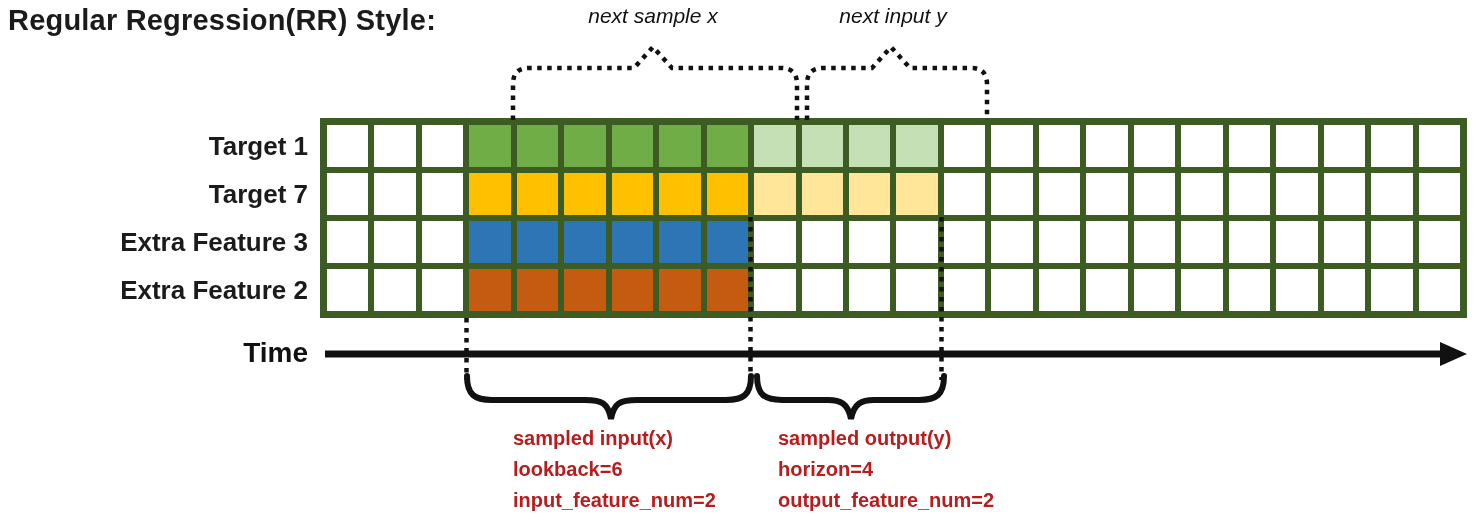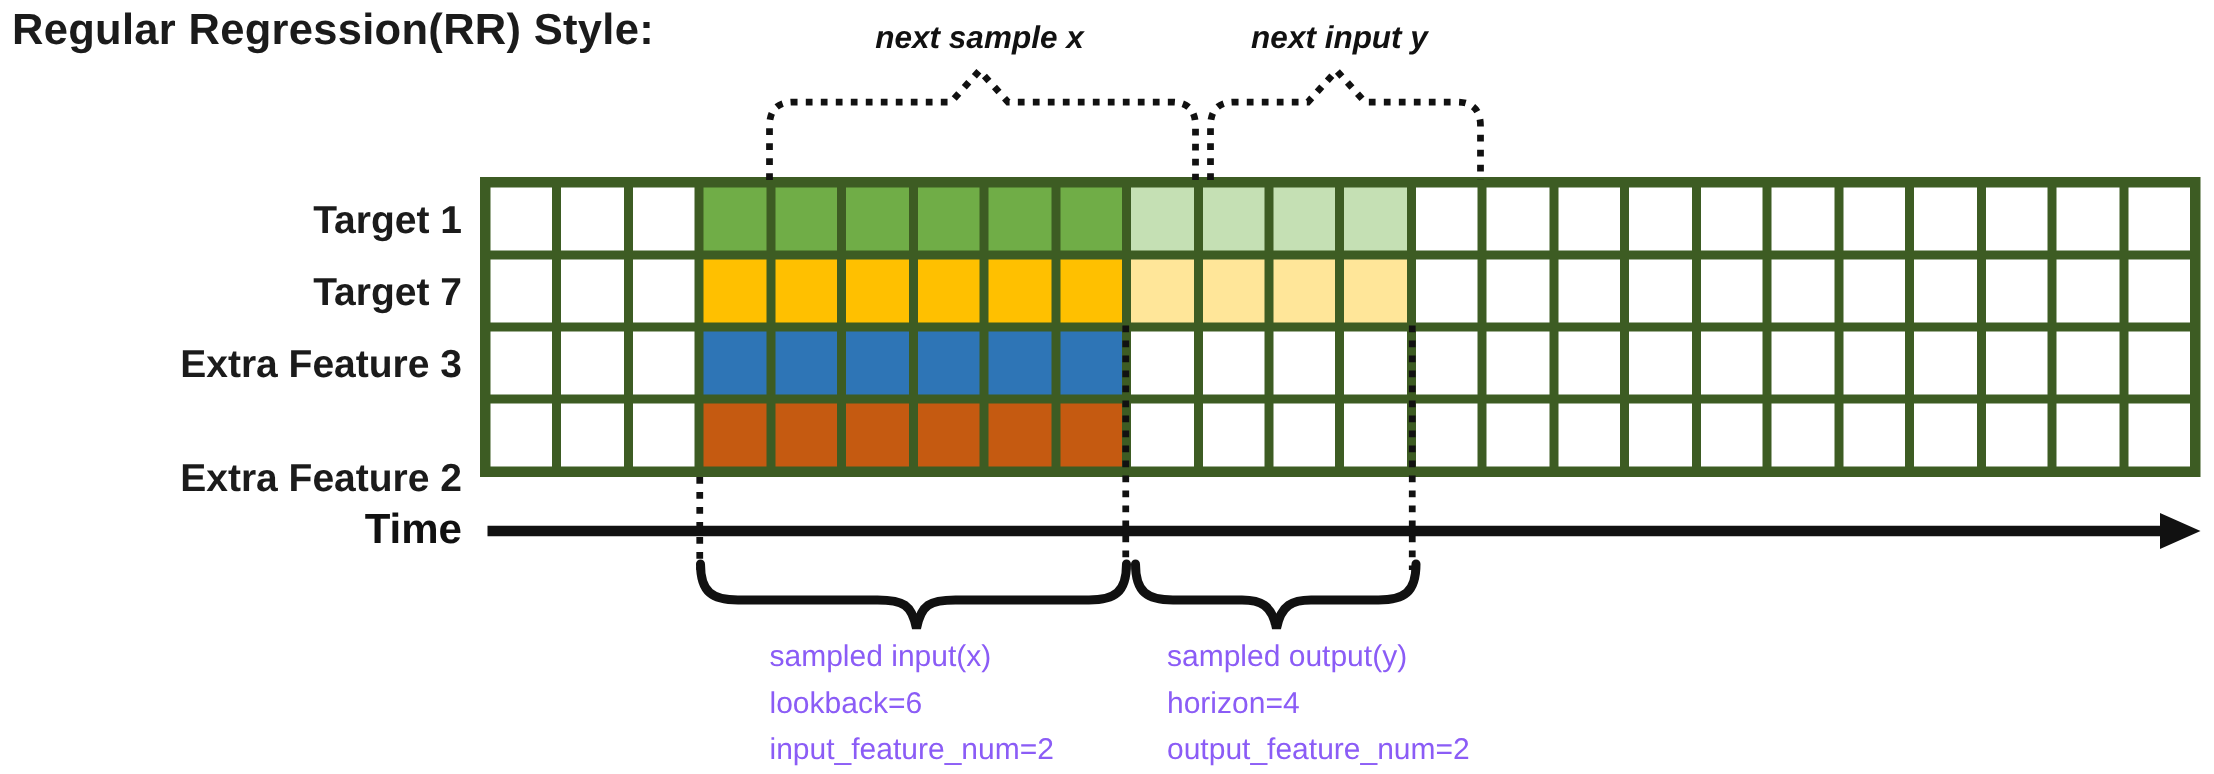--- a/index.html
+++ b/index.html
@@ -20,25 +20,25 @@
     left: 8px;
     top: 4px;
     font-size: 29px;
     font-weight: bold;
     color: #1b1b1b;
     letter-spacing: 0.2px;
     white-space: nowrap;
   }
   .brace-label {
     position: absolute;
-    top: 14px;
+    top: 4px;
     transform: translateX(-50%);
     font-size: 21px;
     font-style: italic;
-    font-weight: 700;
+    font-weight: 400;
     color: #111;
     white-space: nowrap;
   }
   .row-labels { position: absolute; left: 0; top: 0; width: 310px; height: 516px; }
   .row-label {
     position: absolute;
     left: 0;
     width: 308px;
     height: 42px;
     line-height: 42px;
@@ -70,43 +70,43 @@
     text-align: right;
     font-size: 28px;
     font-weight: bold;
     color: #111;
     white-space: nowrap;
   }
   .annot-block {
     position: absolute;
     top: 423px;
     font-size: 20px;
-    font-weight: 400;
+    font-weight: 700;
     line-height: 31px;
-    color: #8b5cf6;
+    color: #b91c1c;
     white-space: nowrap;
   }
   .annot-block.left { left: 513px; }
   .annot-block.right { left: 778px; }
 </style>
 </head>
 <body>
 
 <div id="stage">
 
   <div class="page-title">Regular Regression(RR) Style:</div>
 
   <div class="brace-label" style="left:653px;">next sample x</div>
   <div class="brace-label" style="left:893px;">next input y</div>
 
   <div class="row-labels">
     <div class="row-label" style="top:125px;padding-left:40px;">Target 1</div>
     <div class="row-label" style="top:173px;">Target 7</div>
     <div class="row-label" style="top:221px;">Extra Feature 3</div>
-    <div class="row-label" style="top:269px;margin-top:28px;">Extra Feature 2</div>
+    <div class="row-label" style="top:269px;">Extra Feature 2</div>
   </div>
 
   <div class="sample-grid" style="background: rgb(61, 92, 35);">
       <div class="cell" style="background: rgb(255, 255, 255);"></div>
       <div class="cell" style="background: rgb(255, 255, 255);"></div>
       <div class="cell" style="background: rgb(255, 255, 255);"></div>
       <div class="cell" style="background: rgb(112, 173, 71);"></div>
       <div class="cell" style="background: rgb(112, 173, 71);"></div>
       <div class="cell" style="background: rgb(112, 173, 71);"></div>
       <div class="cell" style="background: rgb(112, 173, 71);"></div>

